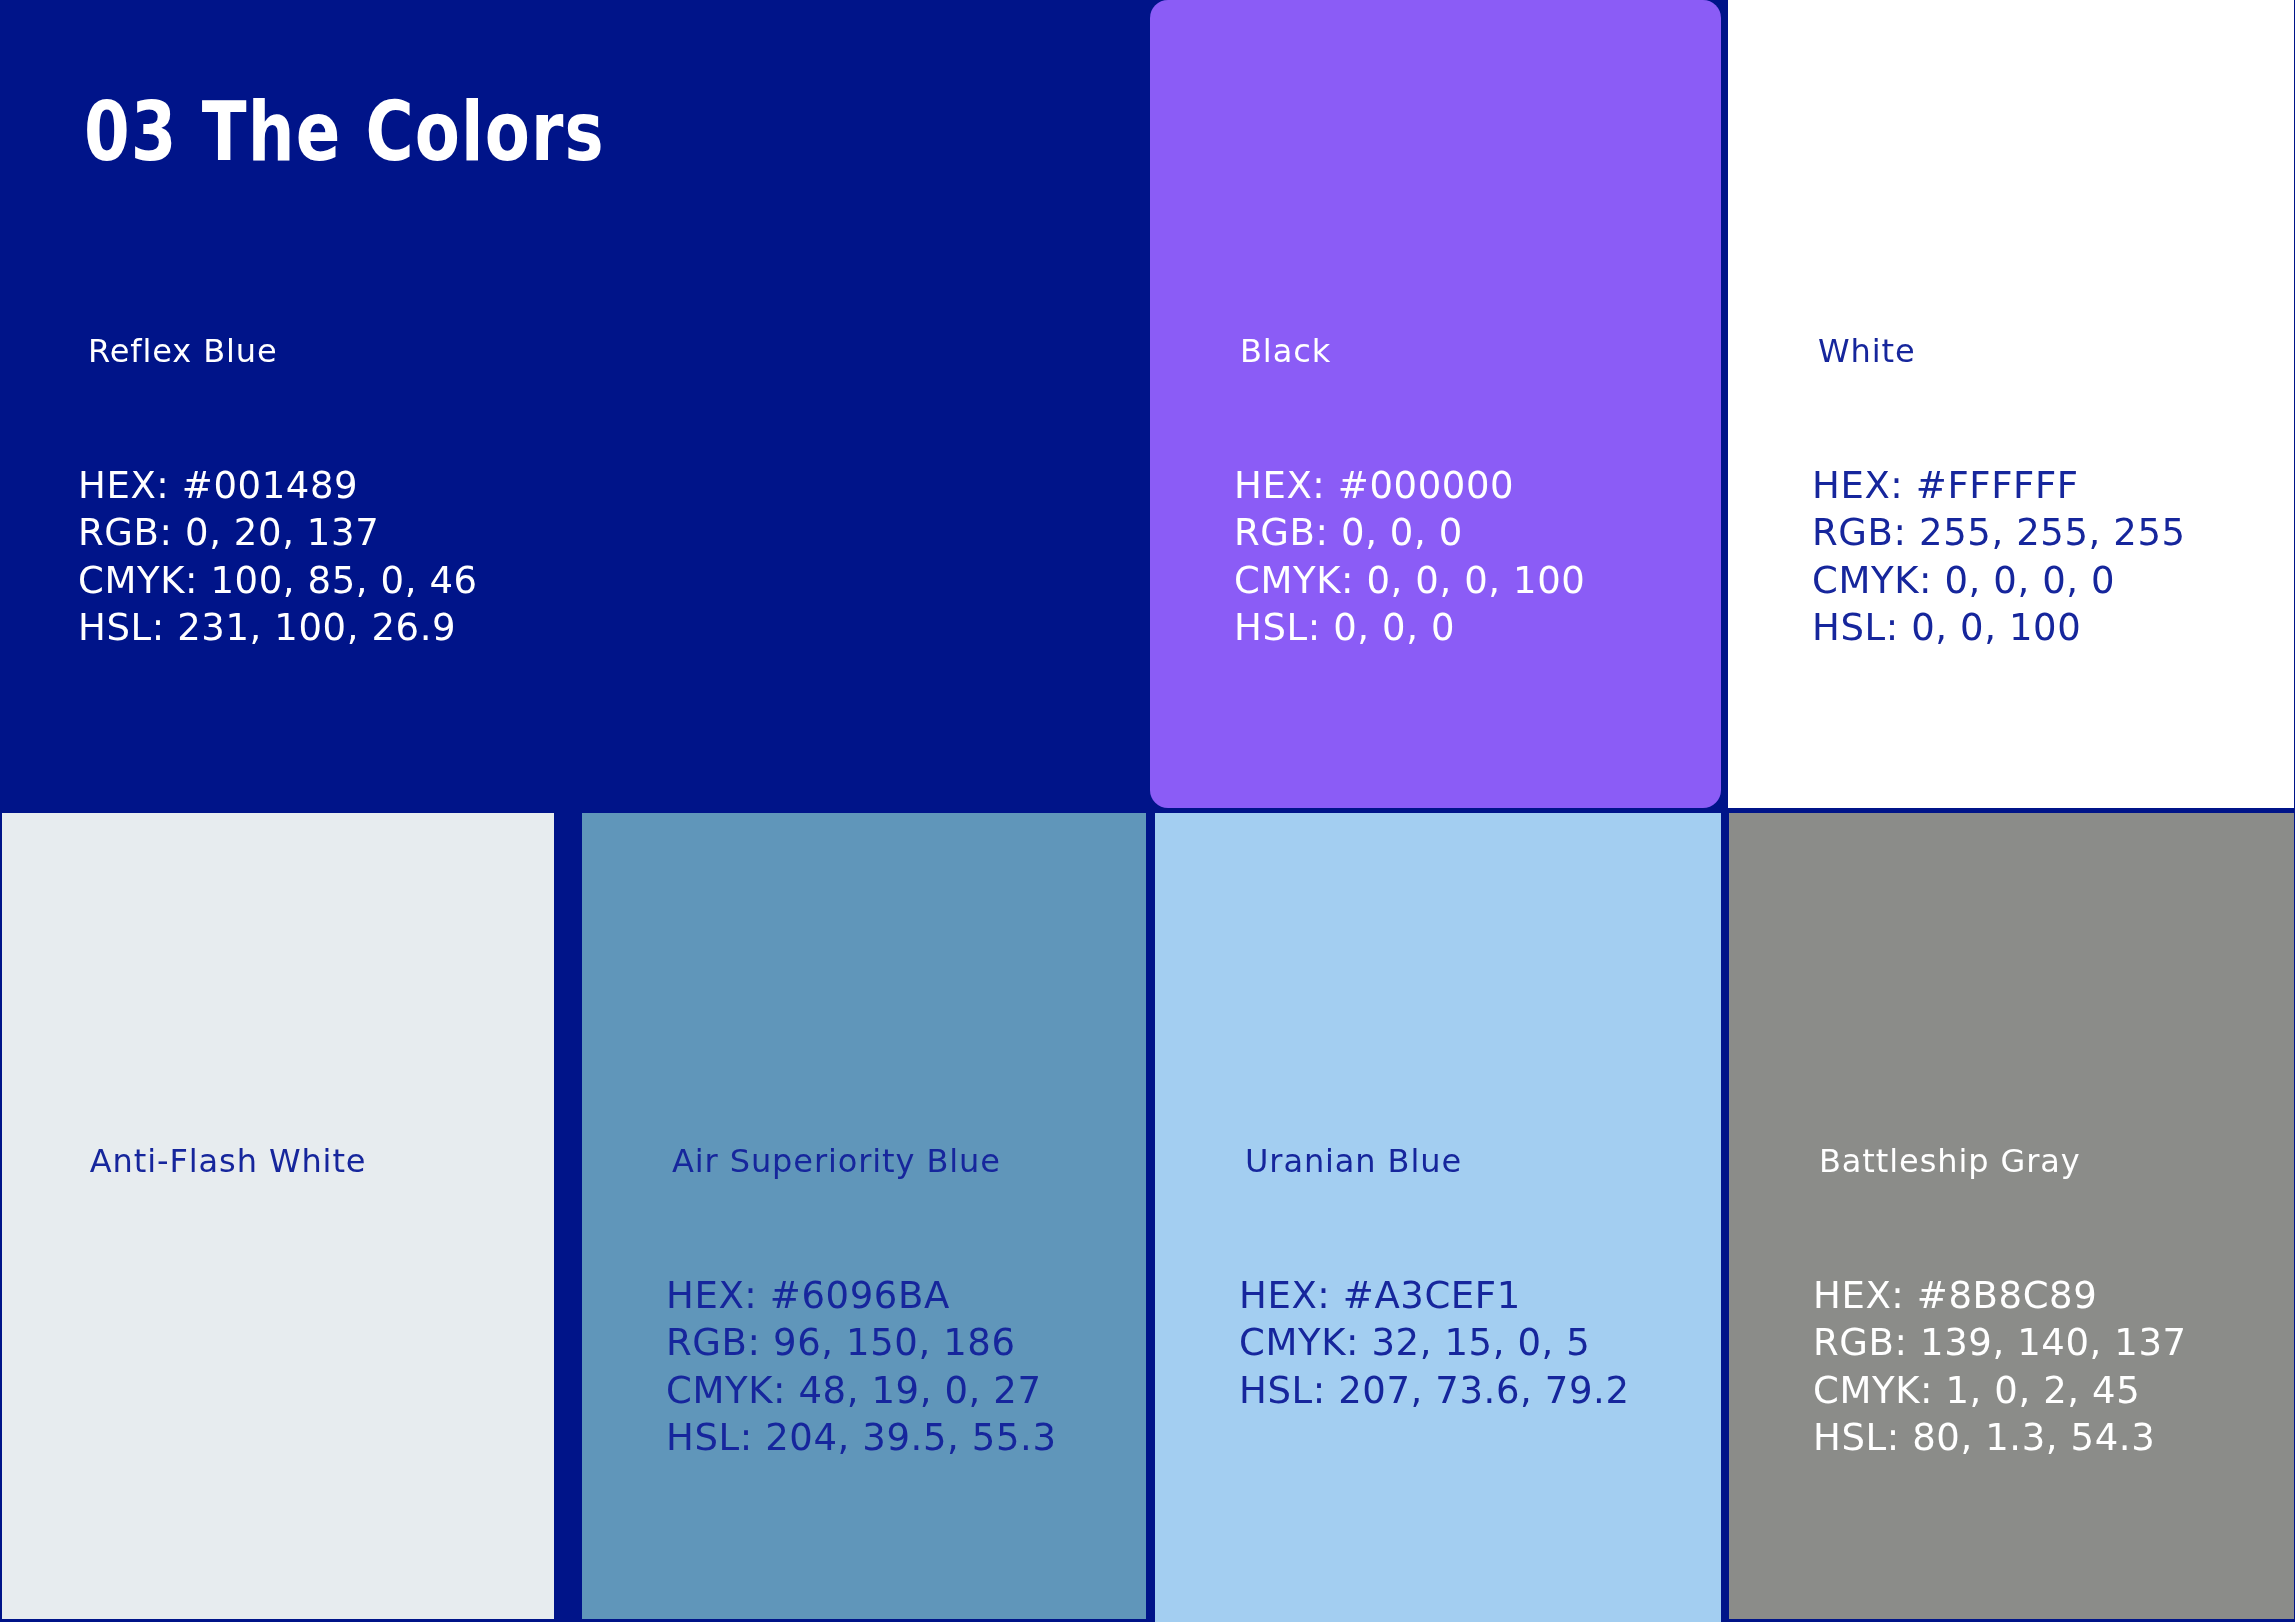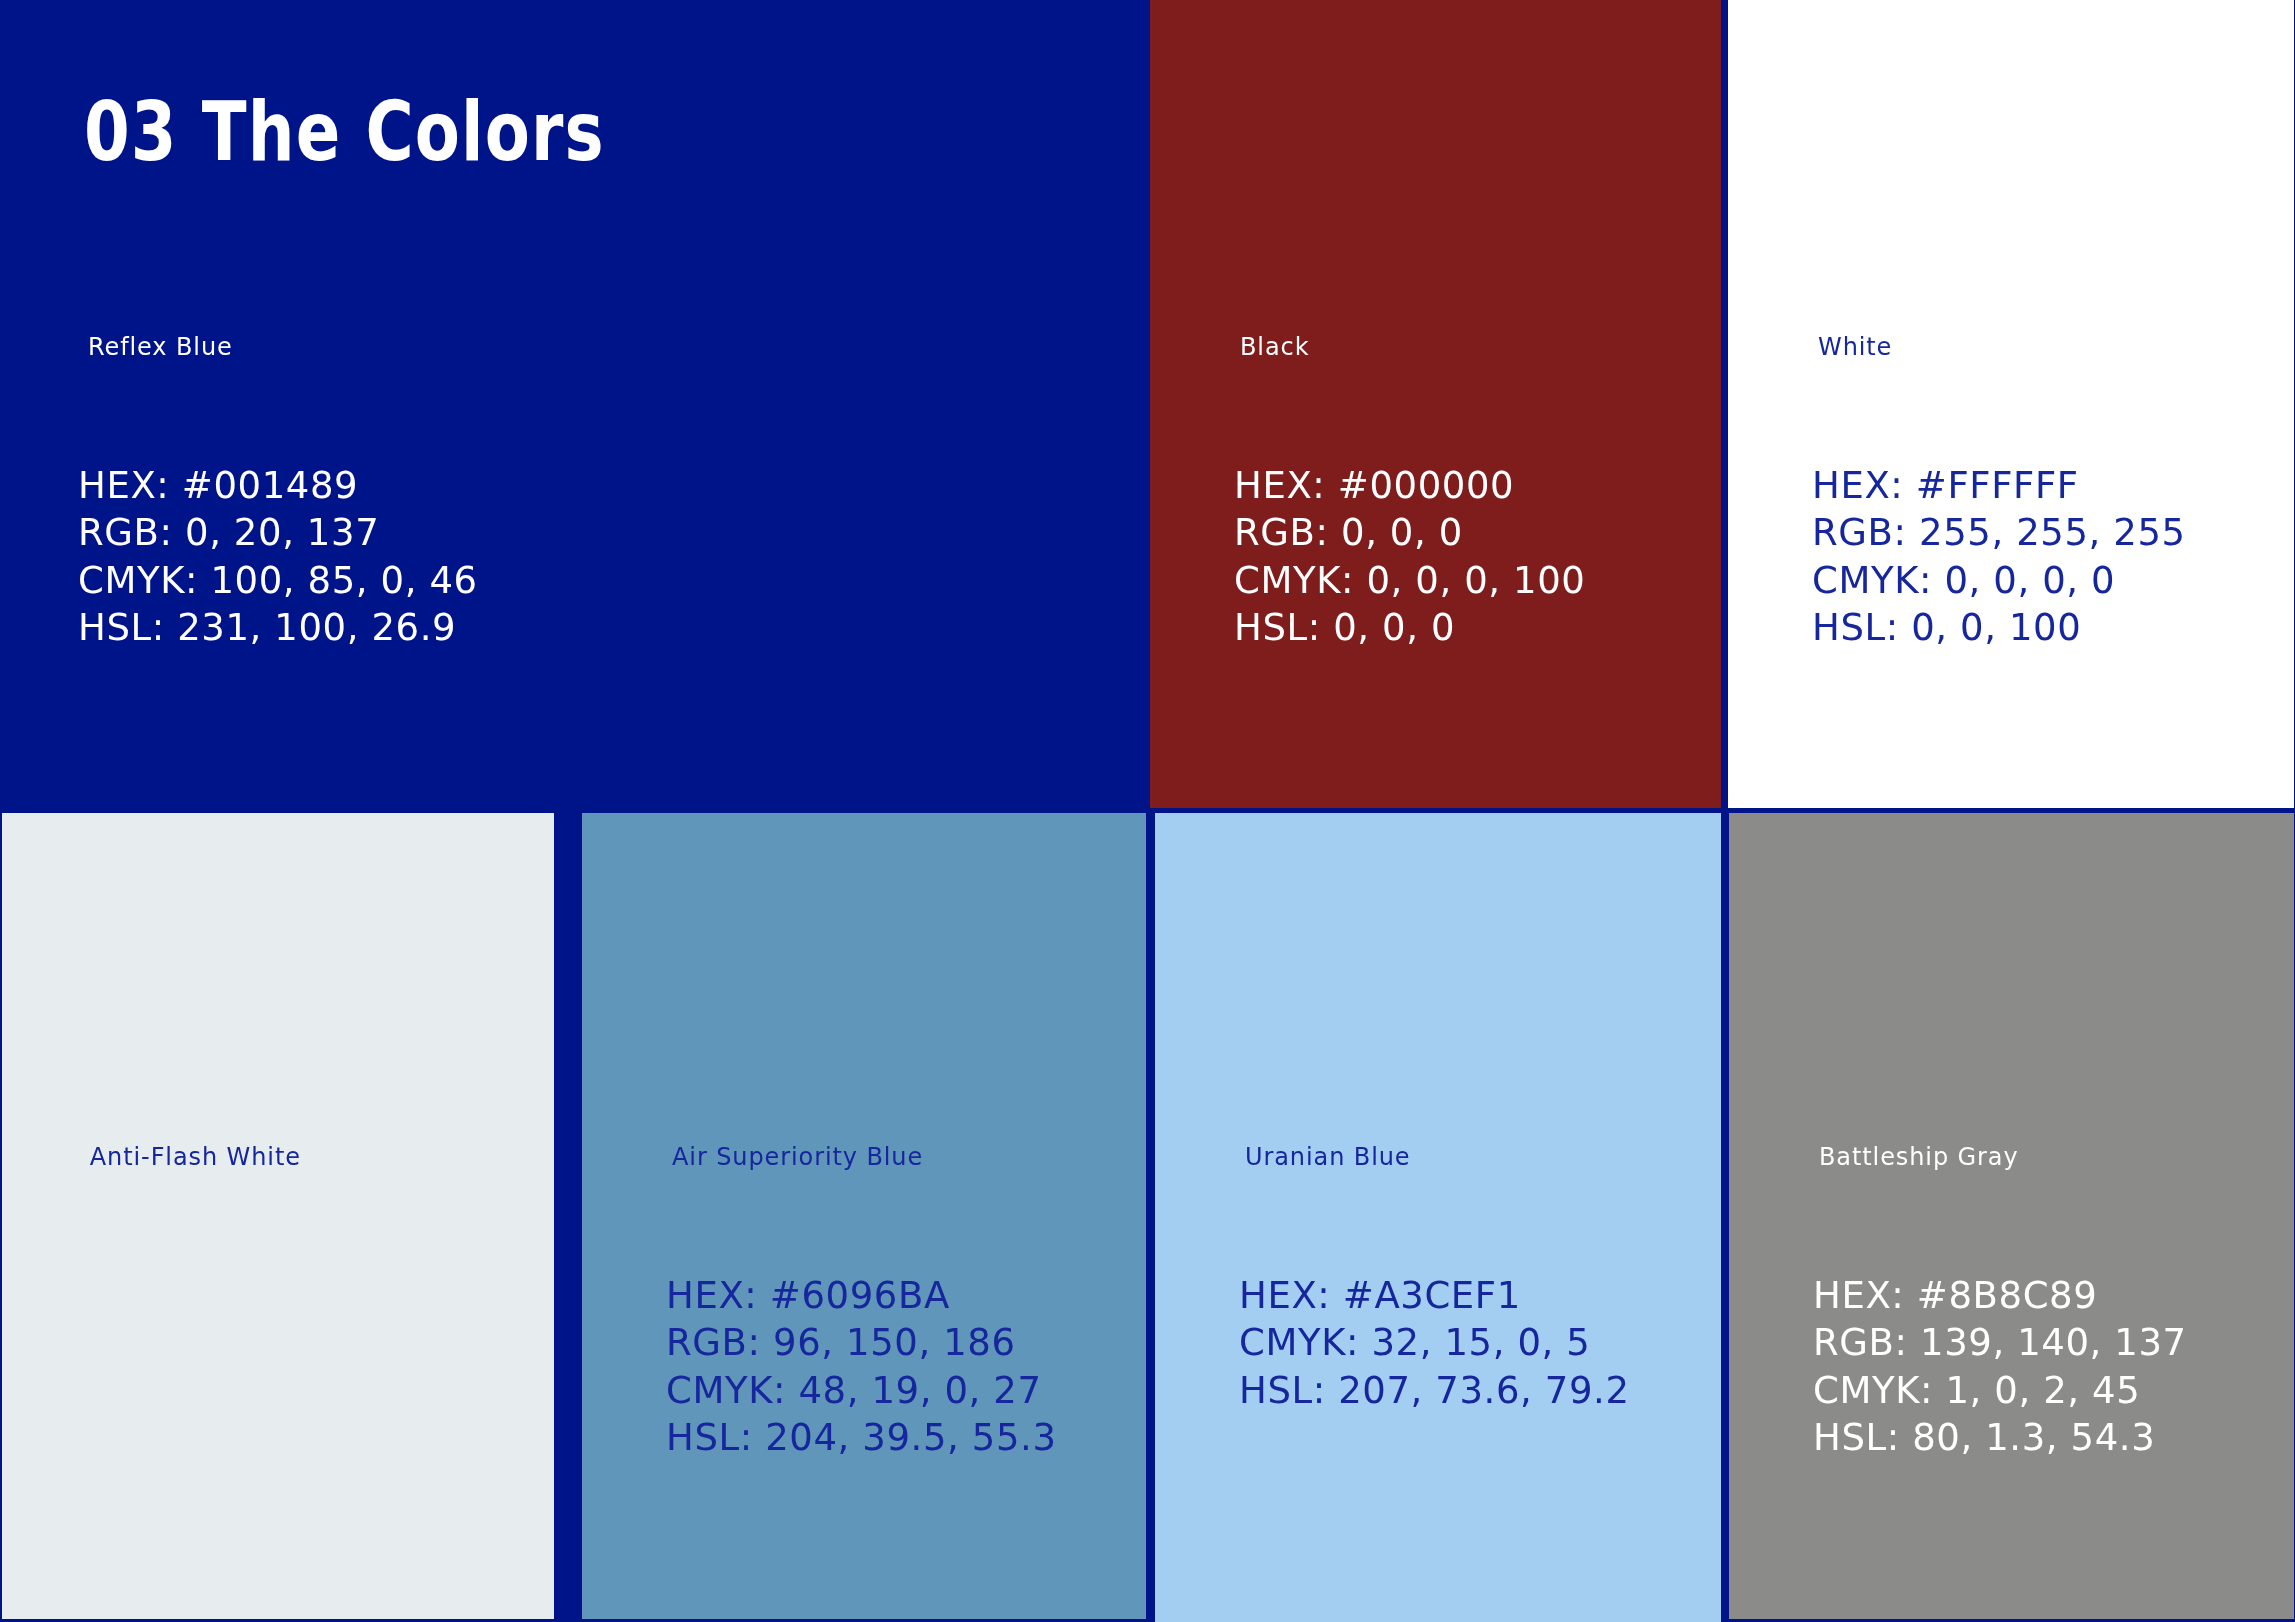--- a/index.html
+++ b/index.html
@@ -23,21 +23,21 @@
   }
 
   
   .swatch {
     position: absolute;
     box-sizing: border-box;
     overflow: hidden;
   }
   .sw-name {
     font-family: "DejaVu Sans", sans-serif;
-    font-size: 24px;
+    font-size: 32px;
     font-weight: 400;
     letter-spacing: 0.9px;
     line-height: 1;
     white-space: nowrap;
   }
   .sw-specs {
     font-family: "DejaVu Sans", sans-serif;
     font-size: 37px;
     font-weight: 400;
     letter-spacing: 0.6px;
@@ -67,22 +67,23 @@
     letter-spacing: 1.2px;
     color: #ffffff;
     white-space: nowrap;
     transform: scaleY(1.22) scaleX(0.98);
     transform-origin: left top;
   }
 
   #sw-black {
     left: 1150px; top: 0px;
     width: 571px; height: 808px;
-    background: #7f1d1d;
+    background: #8b5cf6;
     color: #ffffff;
+    border-radius: 18px;
   }
   #sw-black .sw-name  { position:absolute; left:90px; top:335px; }
   #sw-black .sw-specs { position:absolute; left:84px; top:442px; }
 
   #sw-white {
     left: 1728px; top: 0px;
     width: 566px; height: 808px;
     background: #ffffff;
     color: #16269c;
   }

